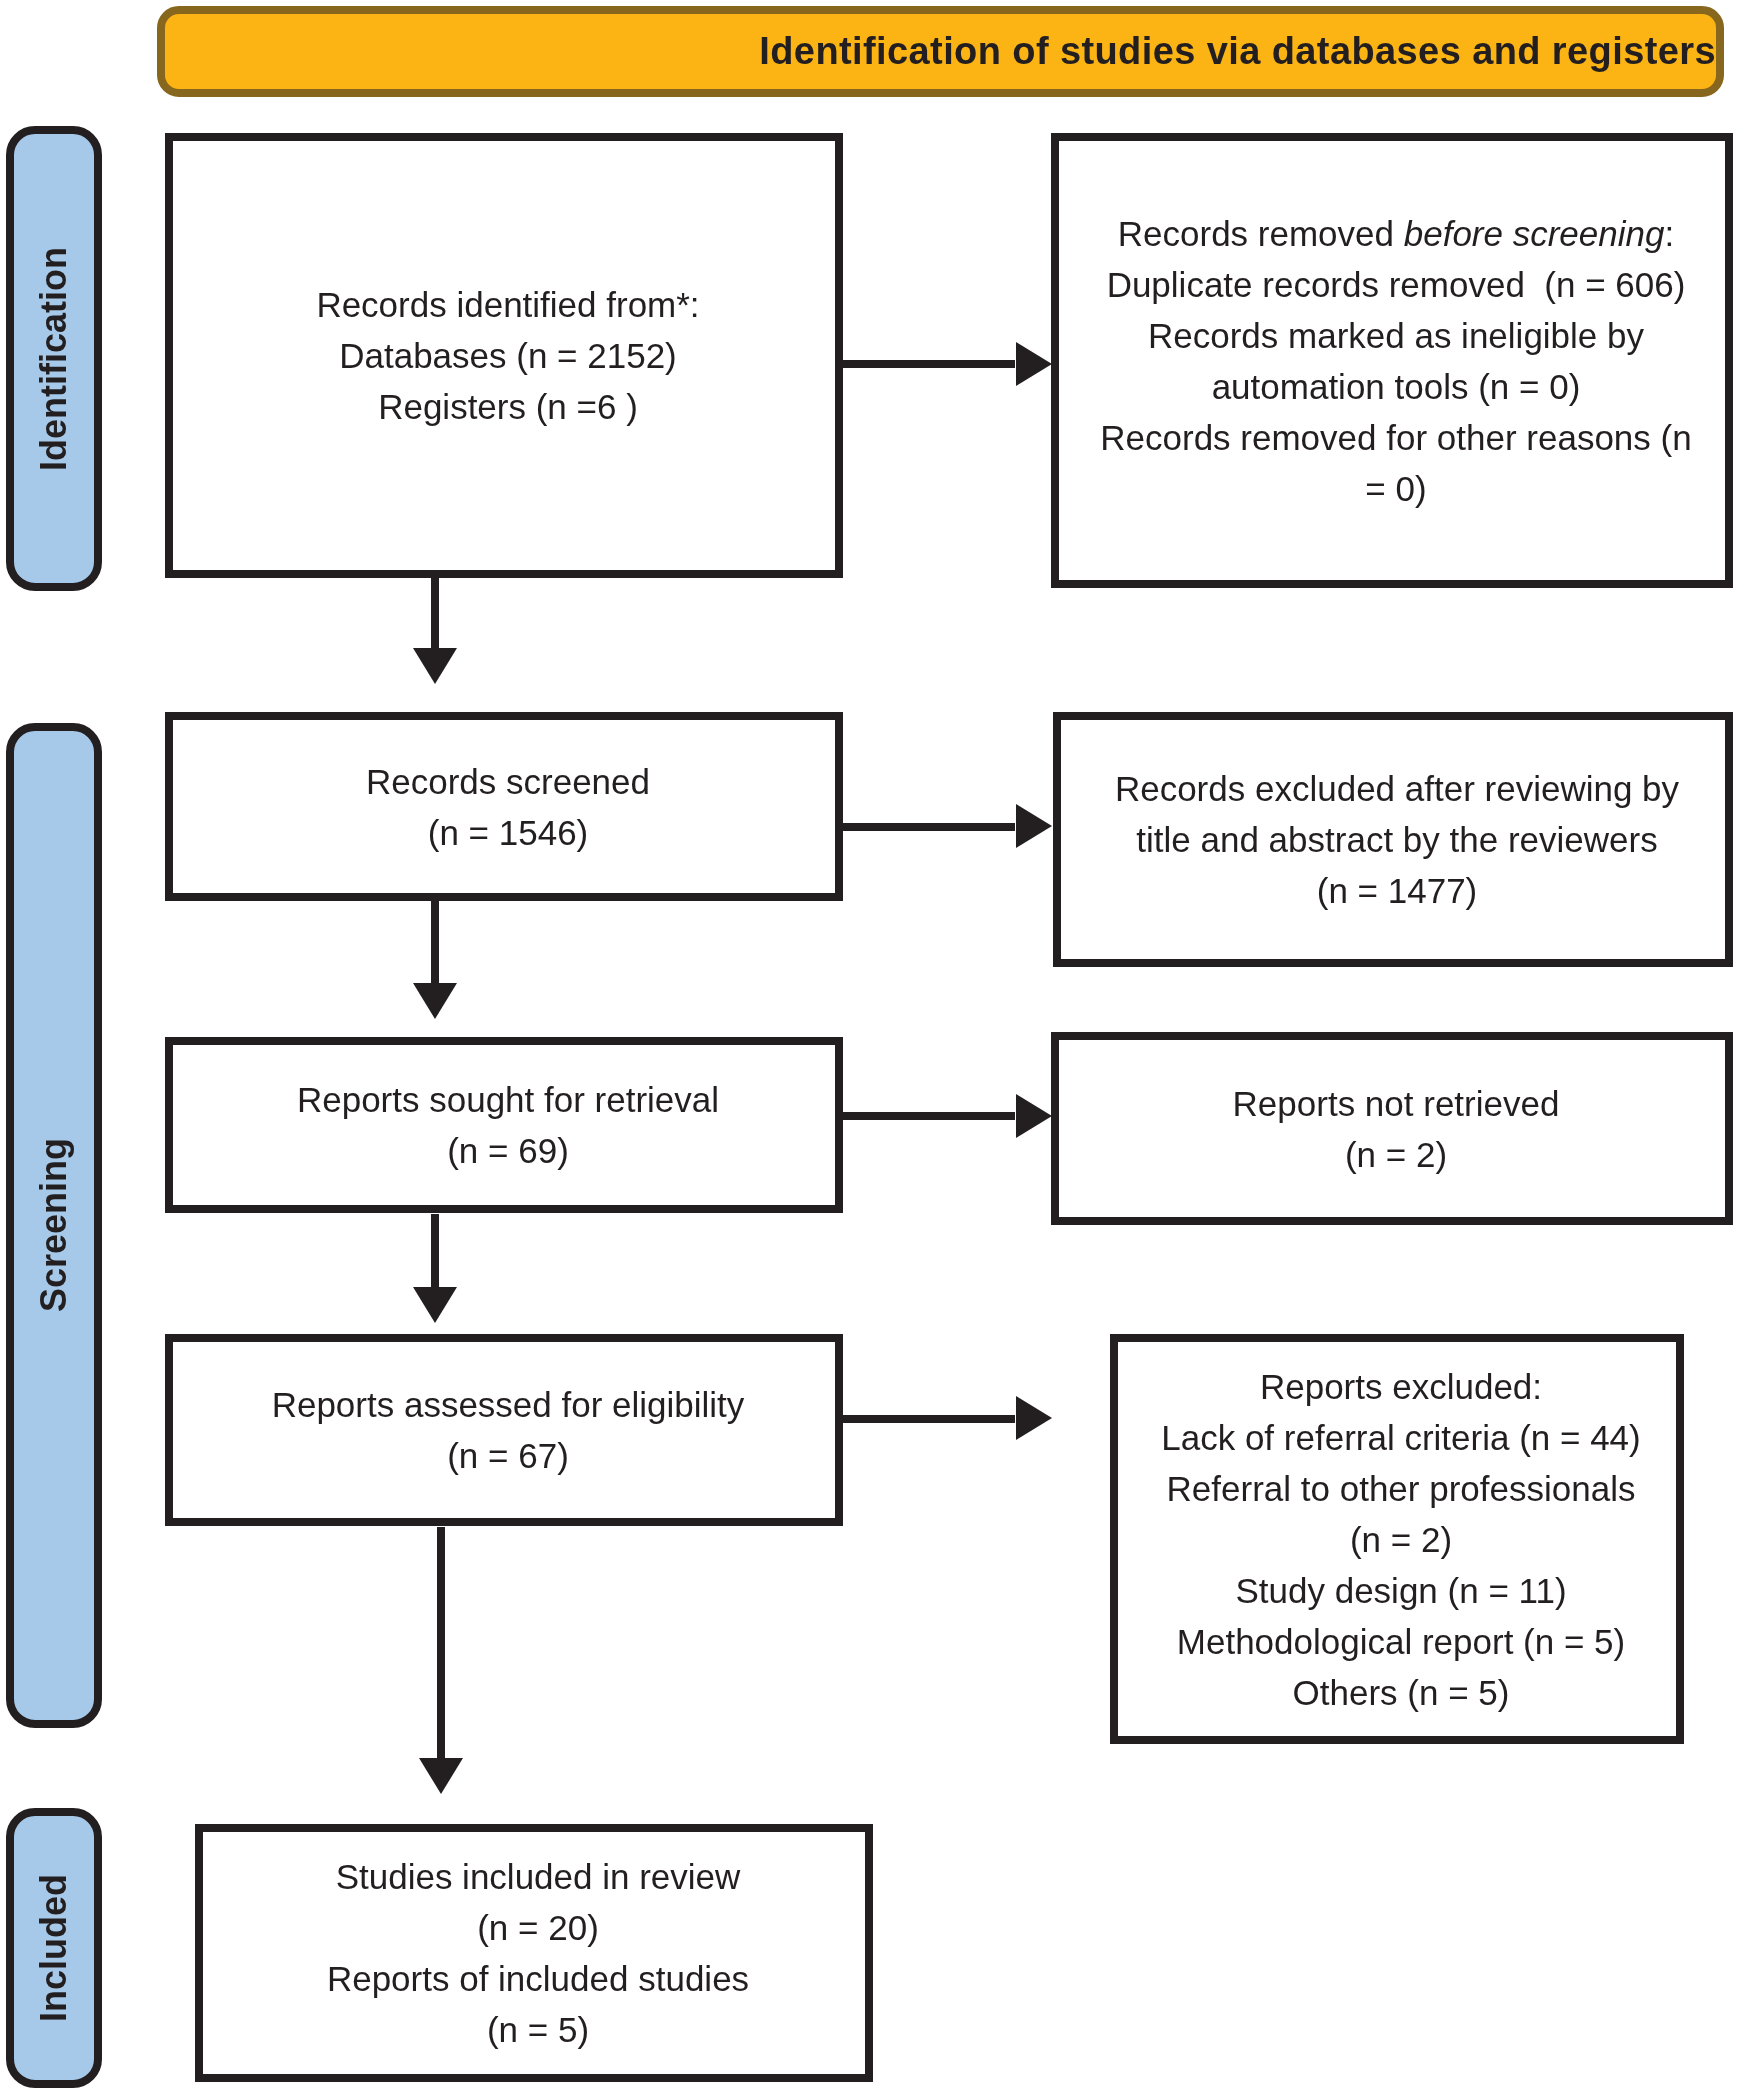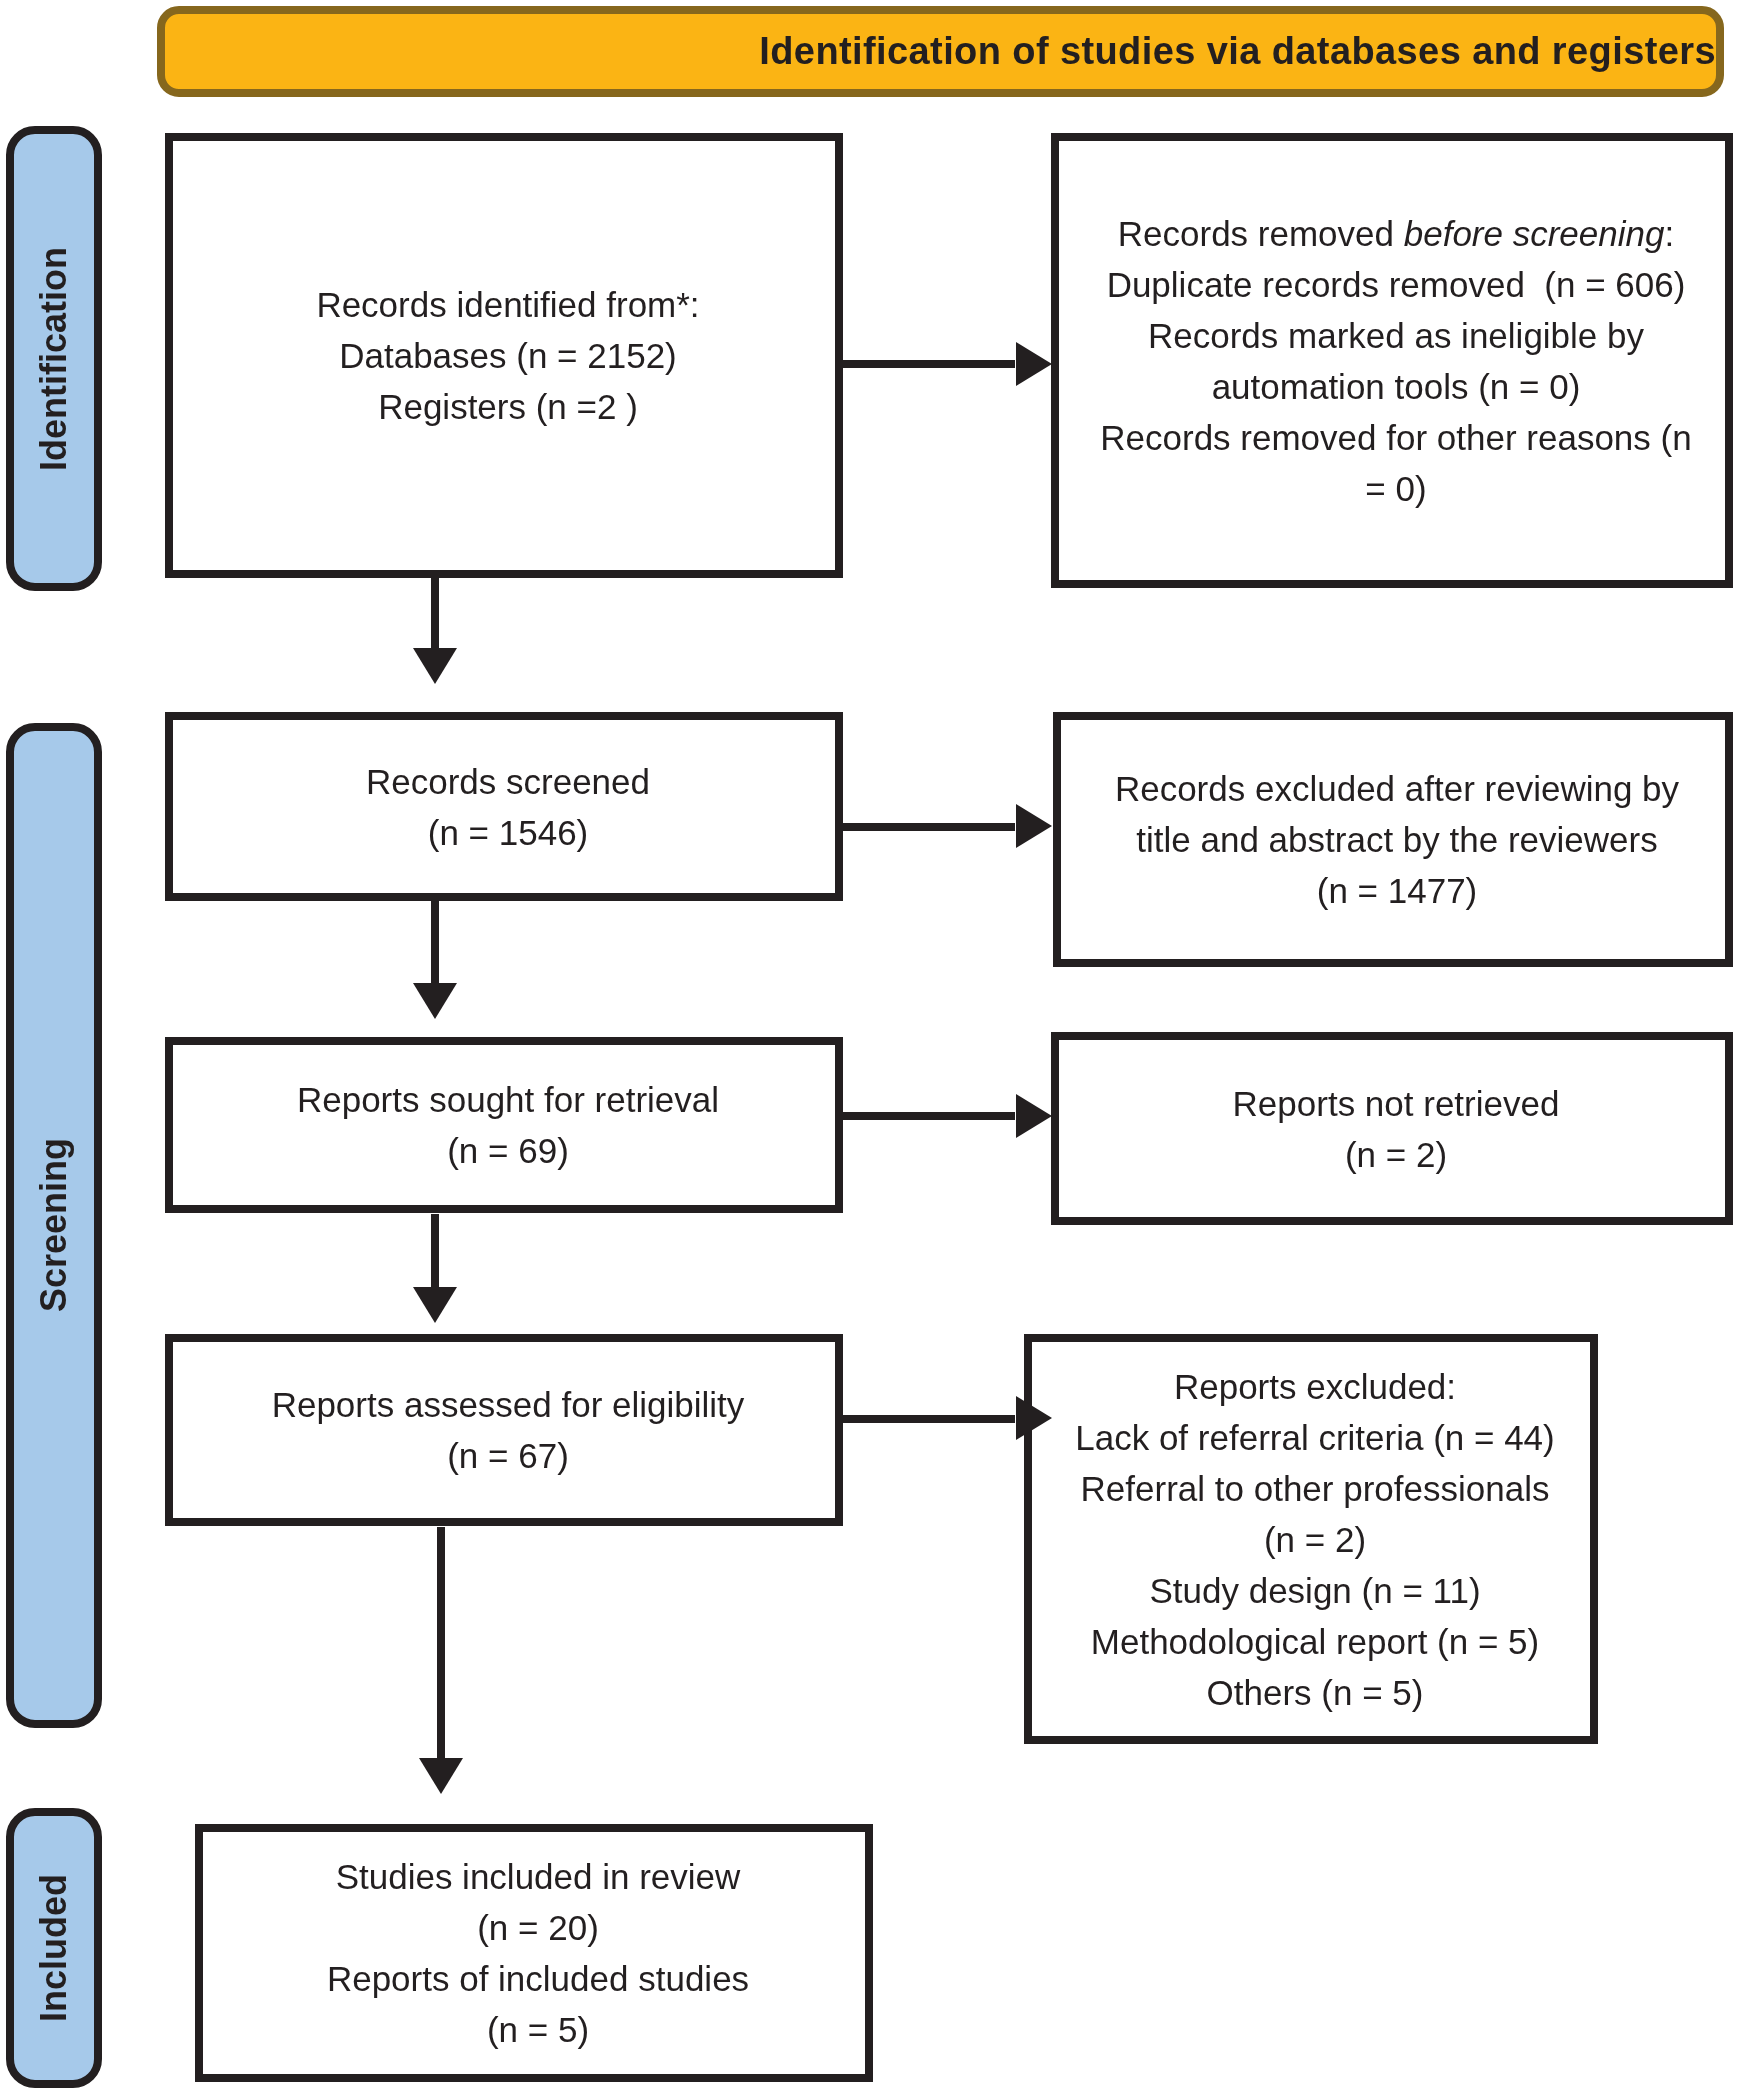--- a/index.html
+++ b/index.html
@@ -46,21 +46,21 @@
   }
   .fbox .line { white-space:pre-wrap; }
 
   .box-a { left:165px;  top:133px;  width:678px; height:445px; }
   .box-b { left:1051px; top:133px;  width:682px; height:455px; }
   .box-c { left:165px;  top:712px;  width:678px; height:189px; }
   .box-d { left:1053px; top:712px;  width:680px; height:255px; }
   .box-e { left:165px;  top:1037px; width:678px; height:176px; }
   .box-f { left:1051px; top:1032px; width:682px; height:193px; }
   .box-g { left:165px;  top:1334px; width:678px; height:192px; }
-  .box-h { left:1024px; top:1334px; width:574px; height:410px; }
+  .box-h { left:1110px; top:1334px; width:574px; height:410px; }
   .box-i { left:165px;  top:1824px; width:678px; height:258px;margin-left:30px; }
 
   
   .stem-v { position:absolute; width:8px; background:#231F20; }
   .stem-h { position:absolute; height:8px; background:#231F20; }
   .head-down {
     position:absolute; width:0; height:0;
     border-left:22px solid transparent; border-right:22px solid transparent;
     border-top:36px solid #231F20;
   }
@@ -108,21 +108,21 @@
   <div class="stage stage-screening">
     <div class="stage-text">Screening</div>
   </div>
   <div class="stage stage-included">
     <div class="stage-text">Included</div>
   </div>
 
   <div class="fbox box-a">
     <div class="line">Records identified from*:</div>
     <div class="line">Databases (n = 2152)</div>
-    <div class="line">Registers (n =2 )</div>
+    <div class="line">Registers (n =6 )</div>
   </div>
 
   <div class="fbox box-b">
     <div class="line"><span>Records removed </span><i>before screening</i><span>:</span></div>
     <div class="line">Duplicate records removed  (n = 606)</div>
     <div class="line">Records marked as ineligible by automation tools (n = 0)</div>
     <div class="line">Records removed for other reasons (n = 0)</div>
   </div>
 
   <div class="fbox box-c">

